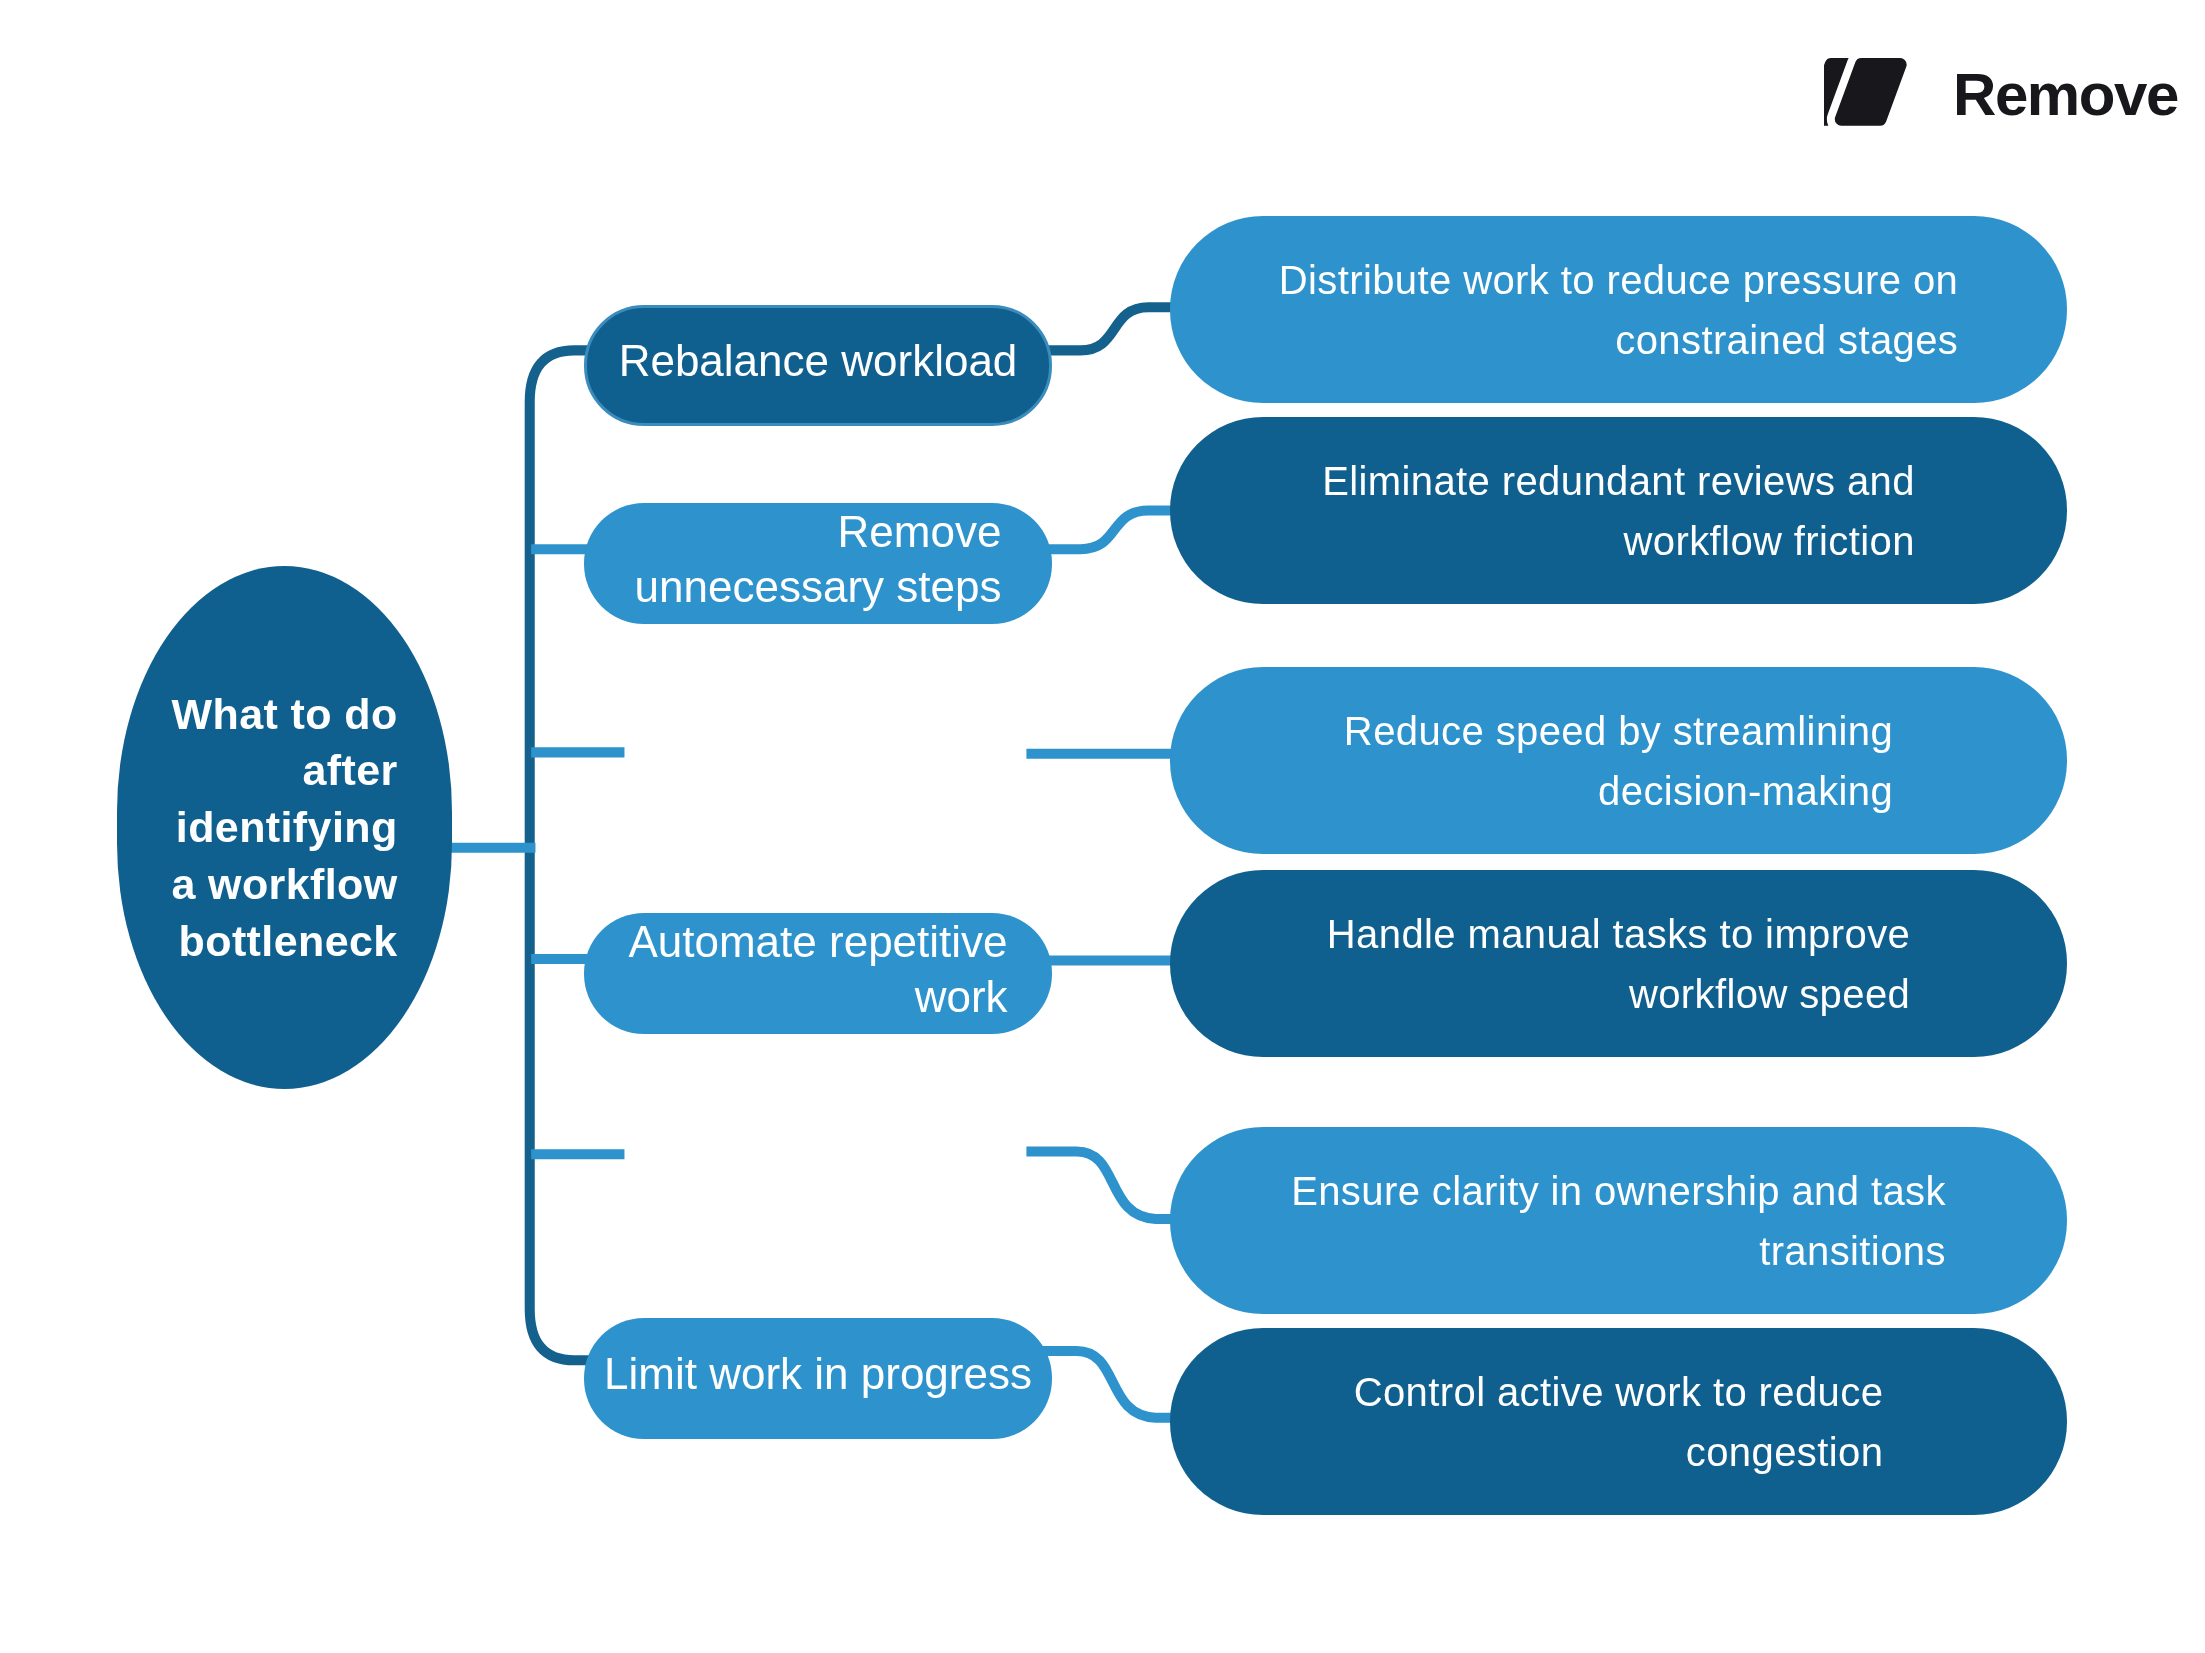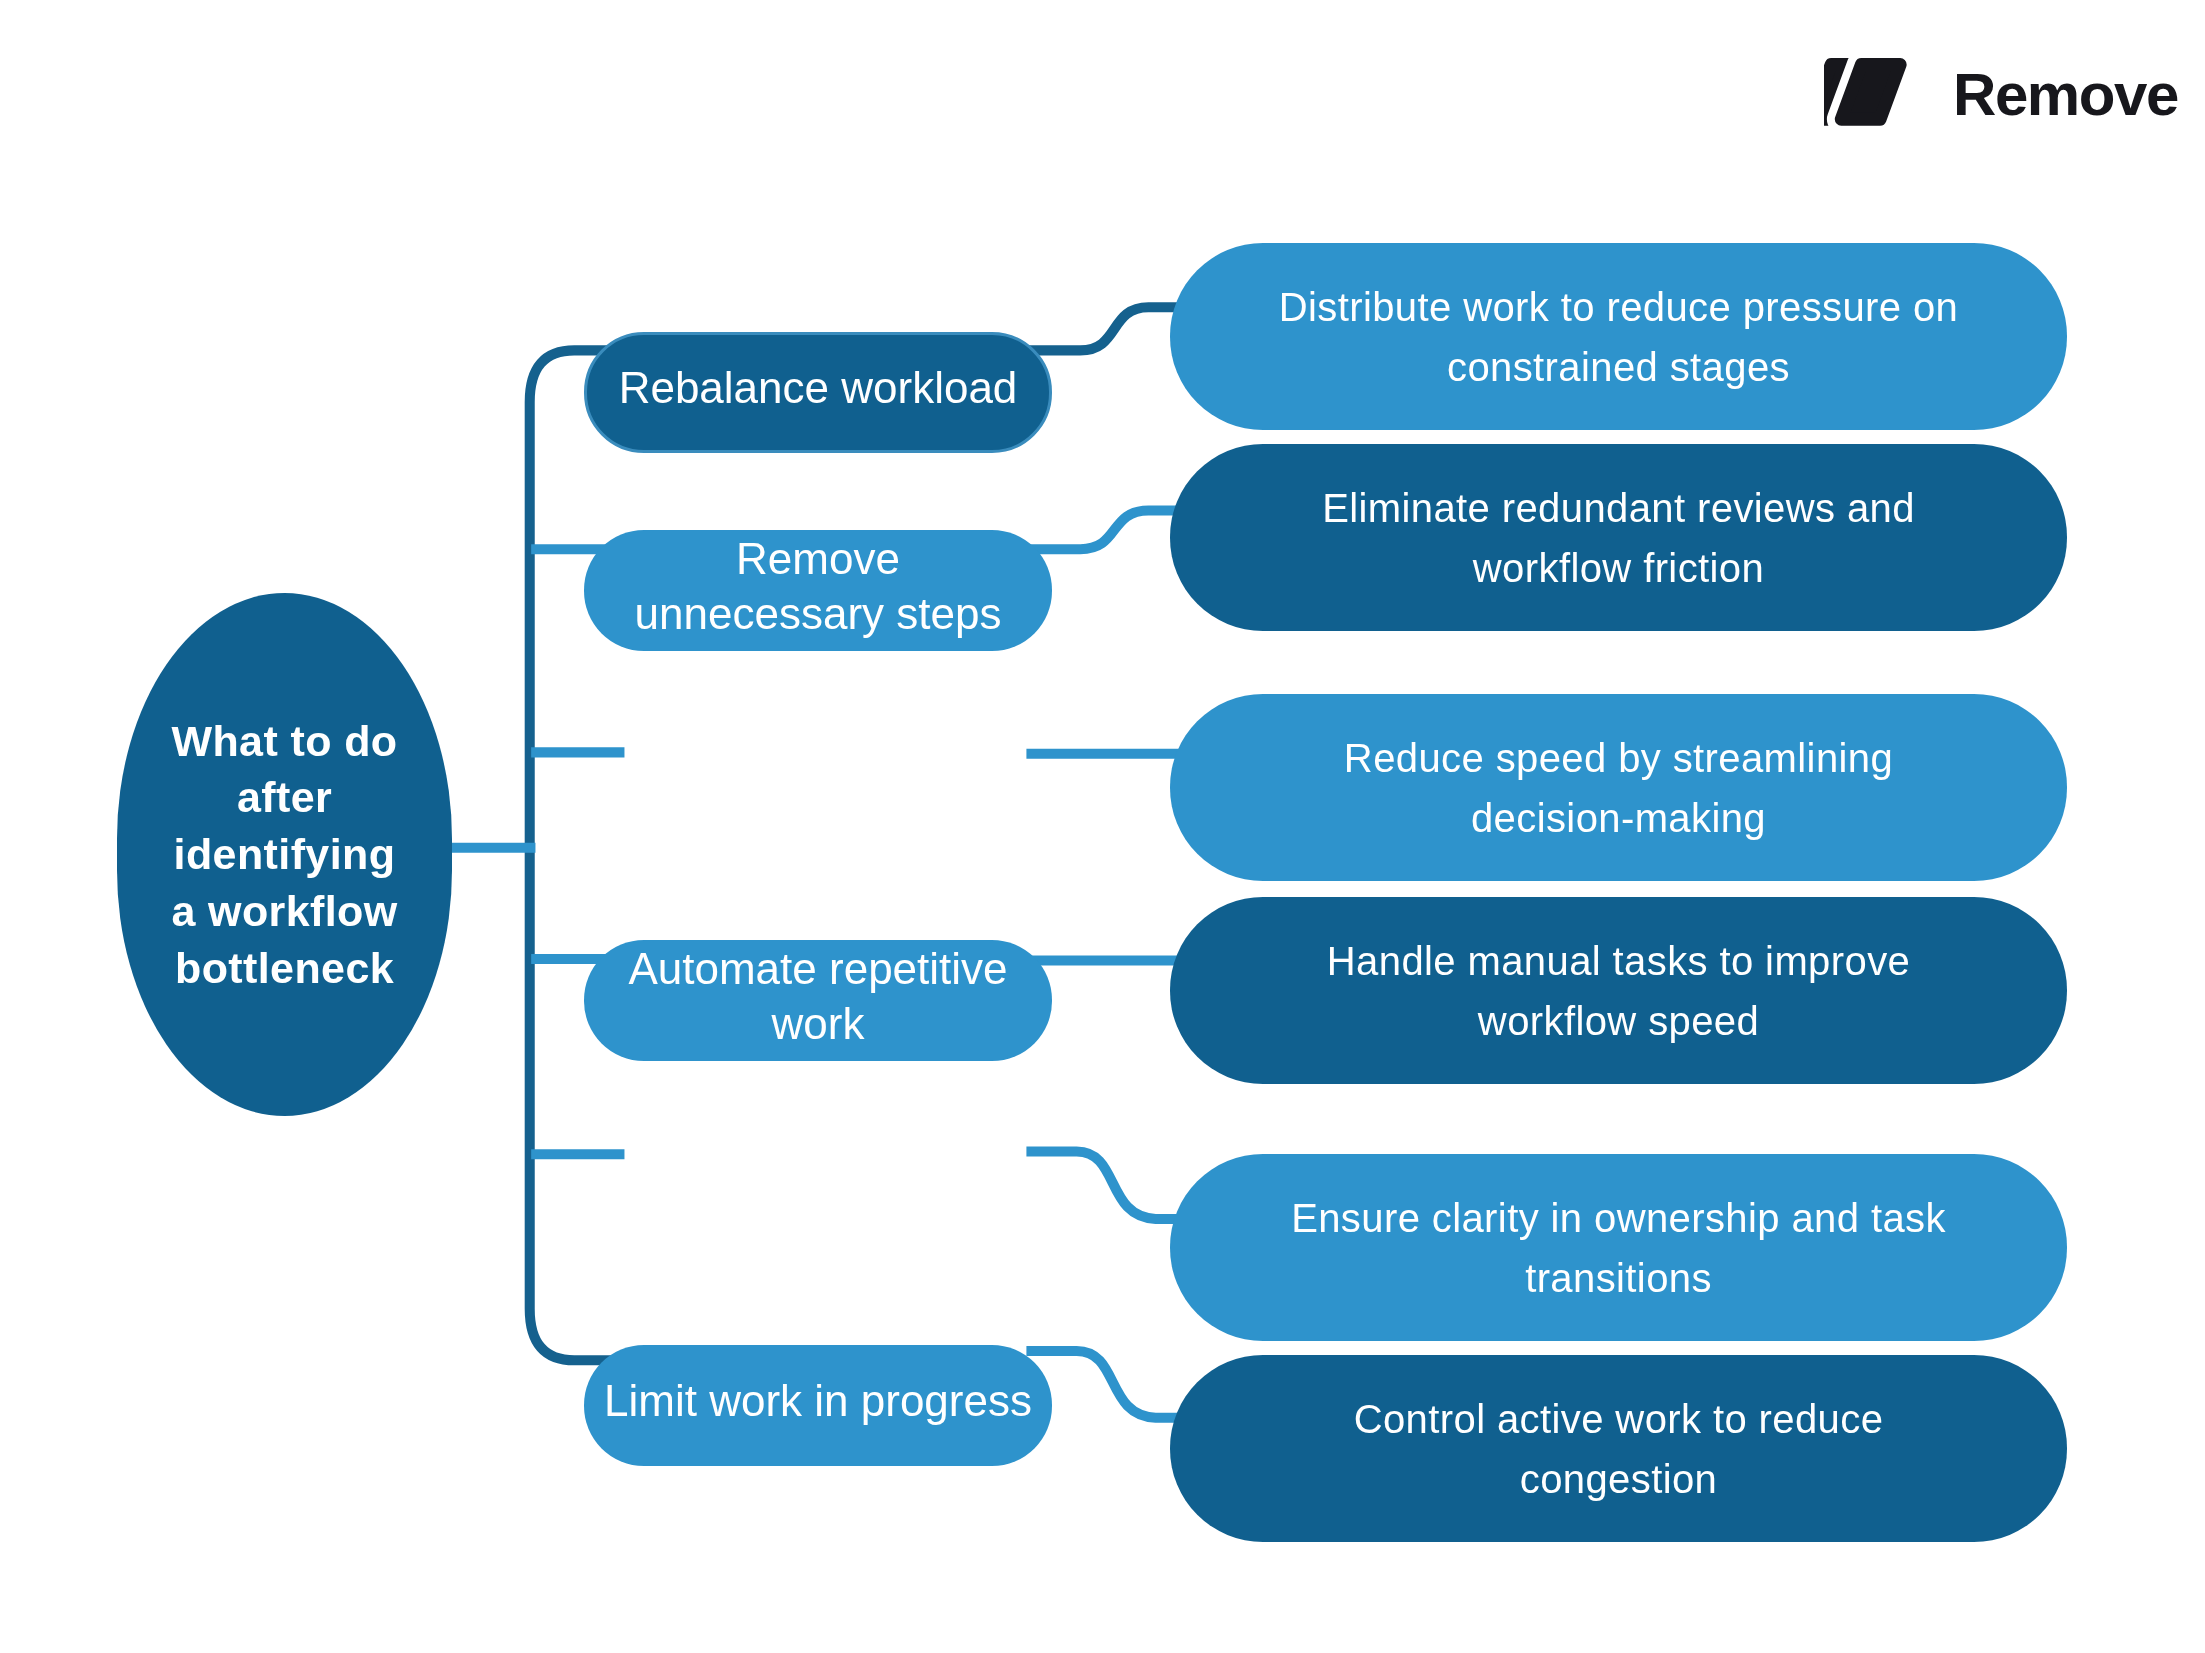--- a/index.html
+++ b/index.html
@@ -15,21 +15,21 @@
   html,body{margin:0;padding:0;}
   body{background:var(--bg);font-family:"Liberation Sans","DejaVu Sans",sans-serif;}
   #canvas{position:relative;width:2205px;height:1654px;background:var(--bg);overflow:hidden;}
 
   #connector-layer{position:absolute;left:0;top:0;width:2205px;height:1654px;}
   #connector-layer path{fill:none;stroke-width:14px;}
   .line-dark{stroke:var(--line-dark);}
   .line-light{stroke:var(--line-light);}
 
   .node{position:absolute;display:flex;align-items:center;justify-content:center;
-        color:var(--text);text-align:center;box-sizing:border-box;white-space:pre-line;margin-top:27px;}
+        color:var(--text);text-align:right;box-sizing:border-box;white-space:pre-line;}
 
   .root-node{
     left:117px;top:566px;width:335px;height:523px;
     background:var(--node-dark);
     border-radius:50% / 47%;
     font-size:43px;font-weight:700;line-height:1.32;letter-spacing:0.4px;
   }
 
   .mnode{left:584px;width:468px;height:121px;border-radius:60px;
          font-size:44px;font-weight:500;line-height:1.26;padding:0 20px 8.6px 20px;}

